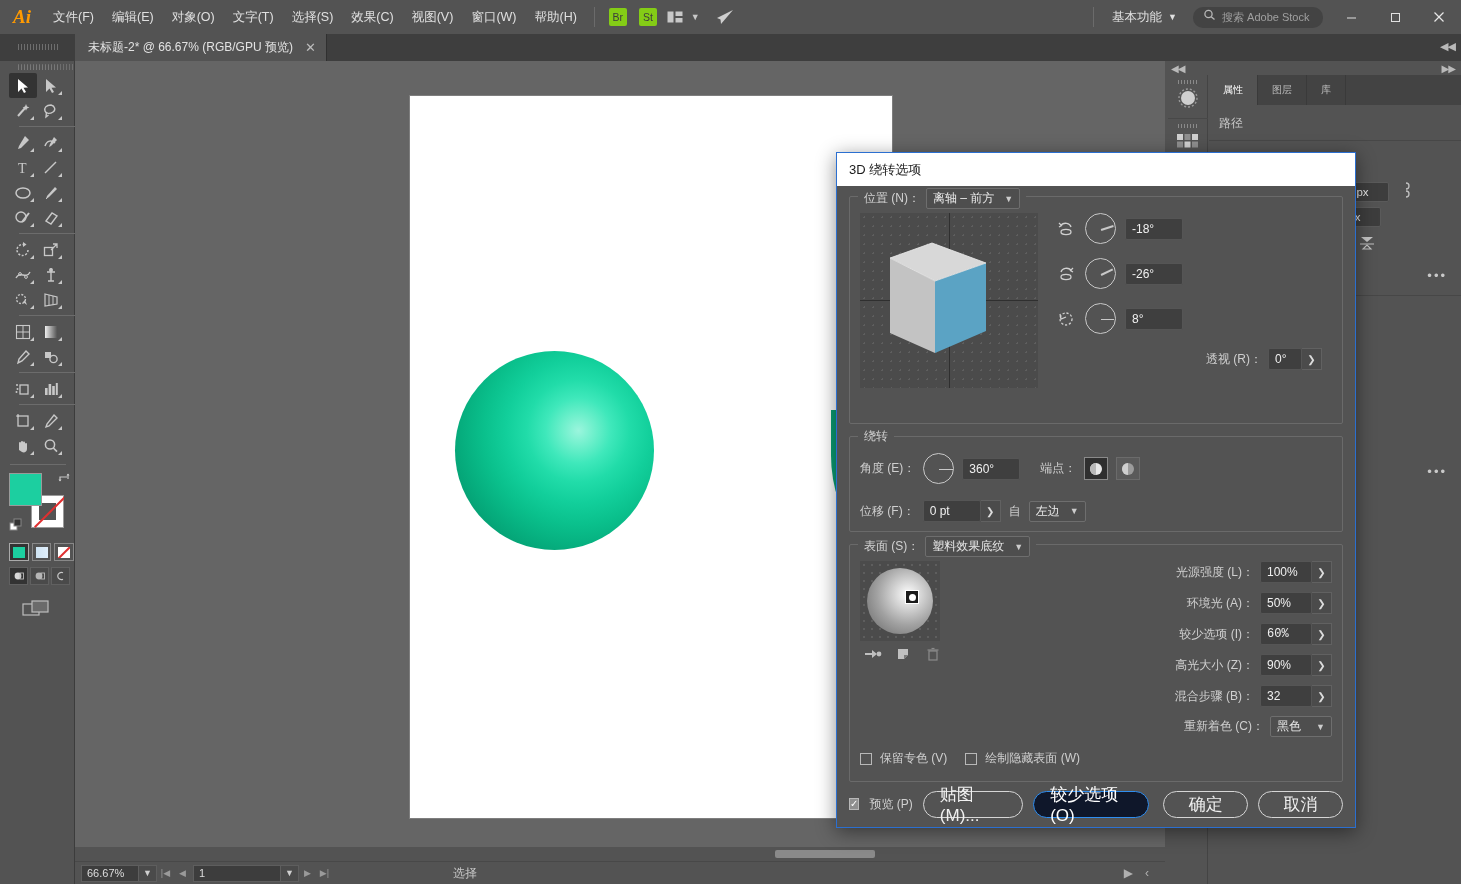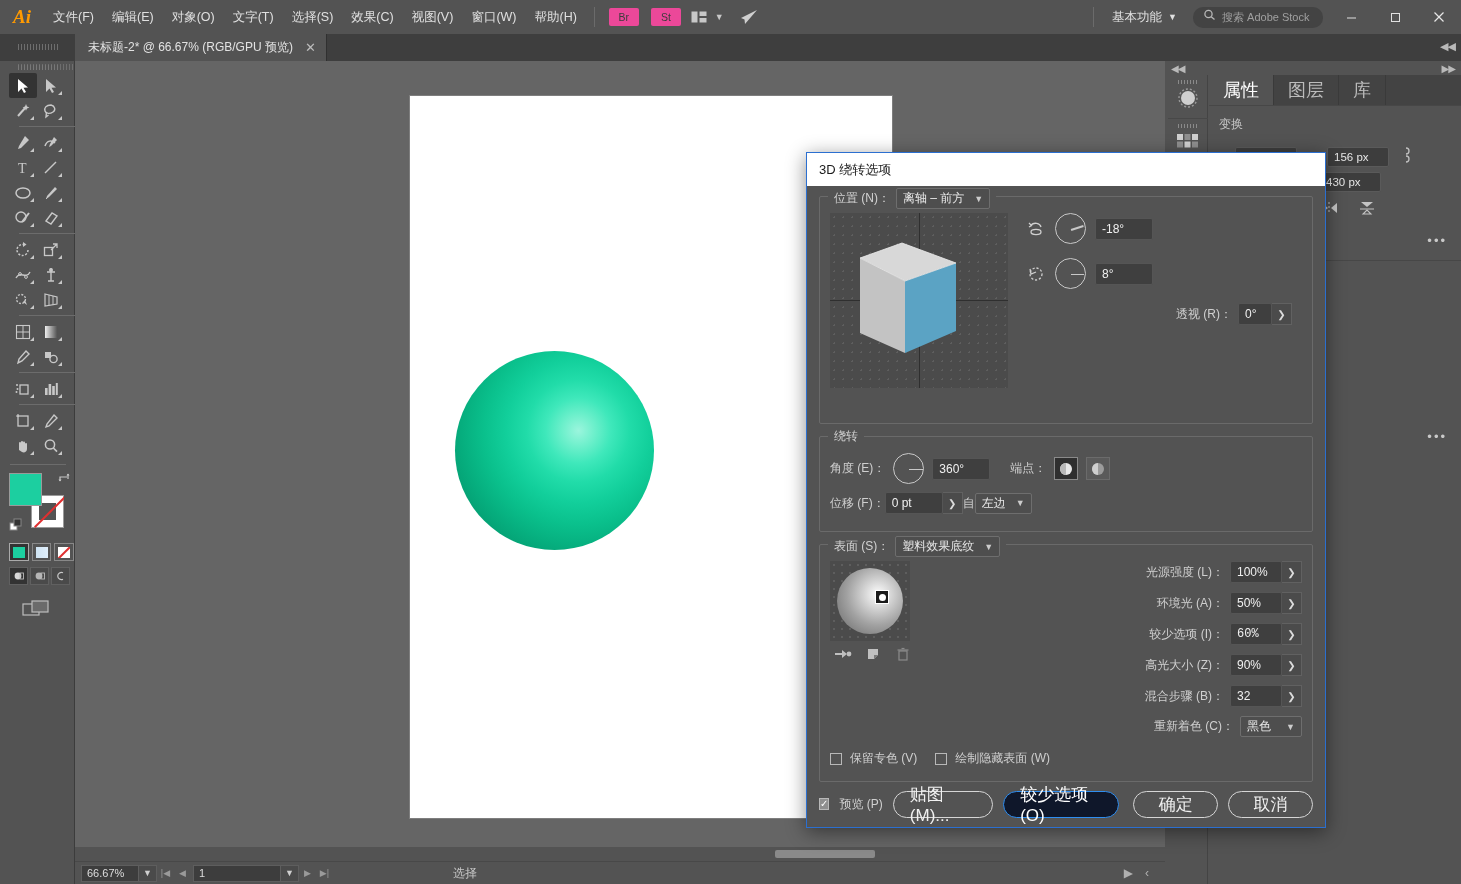--- a/index.html
+++ b/index.html
@@ -25,21 +25,21 @@
     color: #ff9a00; font-size: 19px; font-weight: bold; font-style: italic;
     font-family: "Liberation Serif", serif;
   }
   .menu-items { display: flex; align-items: center; height: 34px; }
   .menu-item {
     padding: 0 9px; height: 34px; line-height: 34px;
     font-size: 12.5px; color: #e0e0e0; cursor: default;
   }
   .menubar-sep { width: 1px; height: 20px; background: #6b6b6b; margin: 0 8px; }
   .mb-btn {
-    width: 30px; height: 18px; border-radius: 2px; background: #ec4899;
+    width: 18px; height: 18px; border-radius: 2px; background: #84cc16;
     color: #3c3c3c; font-size: 10.5px; display: flex; align-items: center; justify-content: center;
     margin: 12px 6px; font-weight: 500;
   }
   .mb-icon { margin: 0 4px; display: flex; align-items: center; color: #c8c8c8; }
   .menubar-right {
     position: absolute; right: 0; top: 0; height: 34px;
     display: flex; align-items: center;
   }
   .workspace-btn {
     display: flex; align-items: center; gap: 6px;
@@ -265,41 +265,41 @@
   .rail-item .grip {
     position: absolute; top: 5px; left: 10px; width: 20px; height: 4px;
     background: repeating-linear-gradient(to right,#8a8a8a 0 1px,transparent 1px 3px);
   }
   .panel-body {
     position: absolute; left: 44px; top: 14px; width: 252px; height: 809px;
     background: #535353;
   }
   .panel-tabs { display: flex; height: 30px; background: #434343; }
   .ptab {
-    padding: 0 14px; height: 30px; line-height: 30px; font-size: 18px; color: #bcbcbc;
+    padding: 0 14px; height: 30px; line-height: 30px; font-size: 10px; color: #bcbcbc;
     border-right: 1px solid #3a3a3a;
   }
   .ptab.active { background: #535353; color: #fff; }
   .panel-sec-title { font-size: 12px; color: #c6c6c6; padding: 10px 0 8px 10px; }
   .panel-divider { height: 1px; background: #474747; }
   .xf-row { display: flex; align-items: center; gap: 4px; padding: 0 6px 0 10px; margin-top: 4px; }
   .xf-lbl { font-size: 11px; color: #b5b5b5; width: 12px; text-align: right; }
   .xf-input {
     width: 62px; height: 20px; background: #3d3d3d; border: 1px solid #5a5a5a; border-radius: 2px;
     color: #e6e6e6; font-size: 11.5px; display: flex; align-items: center; padding-left: 6px;
   }
   .panel-btn {
     width: 78px; height: 22px; border: 1px solid #737373; border-radius: 2px; background: #565656;
     color: #dcdcdc; font-size: 12px; display: flex; align-items: center; justify-content: center;
   }
   .dots { color: #c9c9c9; letter-spacing: 2px; font-size: 13px; }
 
   
   .dialog {
-    position: absolute; left: 806px; top: 152px; width: 520px; height: 676px;
+    position: absolute; left: 836px; top: 152px; width: 520px; height: 676px;
     background: #535353; border: 1px solid #2b6fd0;
     box-shadow: 0 4px 18px rgba(0,0,0,.45);
   }
   .dlg-title {
     height: 33px; background: #fff; color: #1a1a1a; font-size: 13px;
     display: flex; align-items: center; padding-left: 12px;
   }
   .dlg-body { padding: 10px 12px 0 12px; }
   .fieldset {
     border: 1px solid #6a6a6a; border-radius: 2px; position: relative;
@@ -805,20 +805,21 @@
     </div>
   </div>
 
   <div class="panel-body">
     <div class="panel-tabs">
       <div class="ptab active">属性</div>
       <div class="ptab">图层</div>
       <div class="ptab">库</div>
     </div>
 
+    <div class="panel-sec-title">路径</div>
     <div class="panel-divider"></div>
     <div class="panel-sec-title">变换</div>
 
     <div class="xf-row">
       <span class="xf-lbl">X</span>
       <span class="xf-input">369 px</span>
       <span class="xf-lbl" style="margin-left:10px;">W</span>
       <span class="xf-input">156 px</span>
       <span style="margin-left:6px;">
         <svg width="14" height="20" viewBox="0 0 14 20">
@@ -893,20 +894,33 @@
             <svg width="18" height="18" viewBox="0 0 18 18">
                 <path d="M4 5 C7 2 13 3 14 7" fill="none" stroke="#d0d0d0" stroke-width="1.3"></path>
                 <path d="M2 3 L4.5 5.5 L2 7" fill="none" stroke="#d0d0d0" stroke-width="1.3"></path>
                 <ellipse cx="9" cy="12" rx="5" ry="2.6" fill="none" stroke="#d0d0d0" stroke-width="1.3"></ellipse>
               </svg>
           </span>
           <span class="dial">
               <span class="hand" style="width:13px;transform:rotate(-18deg);"></span>
             </span>
           <span class="num-field" style="width:58px;">-18°</span>
+        </div>
+        <div class="rot-row">
+          <span class="rot-icon">
+            <svg width="18" height="18" viewBox="0 0 18 18">
+                <path d="M14 5 C11 2 5 3 4 7" fill="none" stroke="#d0d0d0" stroke-width="1.3"></path>
+                <path d="M16 3 L13.5 5.5 L16 7" fill="none" stroke="#d0d0d0" stroke-width="1.3"></path>
+                <ellipse cx="9" cy="12" rx="5" ry="2.6" fill="none" stroke="#d0d0d0" stroke-width="1.3"></ellipse>
+              </svg>
+          </span>
+          <span class="dial">
+              <span class="hand" style="width:13px;transform:rotate(-26deg);"></span>
+            </span>
+          <span class="num-field" style="width:58px;">-26°</span>
         </div>
         <div class="rot-row">
           <span class="rot-icon">
             <svg width="18" height="18" viewBox="0 0 18 18">
                 <circle cx="9" cy="9" r="6" fill="none" stroke="#d0d0d0" stroke-width="1.3" stroke-dasharray="2.2 1.8"></circle>
                 <path d="M3 4 L4 9 L9 7" fill="none" stroke="#d0d0d0" stroke-width="1.3"></path>
               </svg>
           </span>
           <span class="dial">
               <span class="hand" style="width:13px;transform:rotate(0deg);"></span>
@@ -938,21 +952,21 @@
               <path d="M8 2 A6 6 0 0 0 8 14 Z" fill="#b8b8b8"></path>
             </svg>
         </span>
         <span class="cap-btn">
           <svg width="16" height="16" viewBox="0 0 16 16">
               <circle cx="8" cy="8" r="6" fill="#9c9c9c"></circle>
               <path d="M8 2 A6 6 0 0 0 8 14 Z" fill="#cfcfcf"></path>
             </svg>
         </span>
       </div>
-      <div style="display:flex;align-items:center;margin-top:8px;">
+      <div style="display:flex;align-items:center;gap:8px;margin-top:16px;">
         <span class="lbl">位移 (F)：</span>
         <span style="display:flex;">
           <span class="num-field" style="width:58px;">0 pt</span>
           <span class="spin">❯</span>
         </span>
         <span class="lbl">自</span>
         <span class="dd">
           <span>左边</span>
           <span class="caret">▼</span>
         </span>

